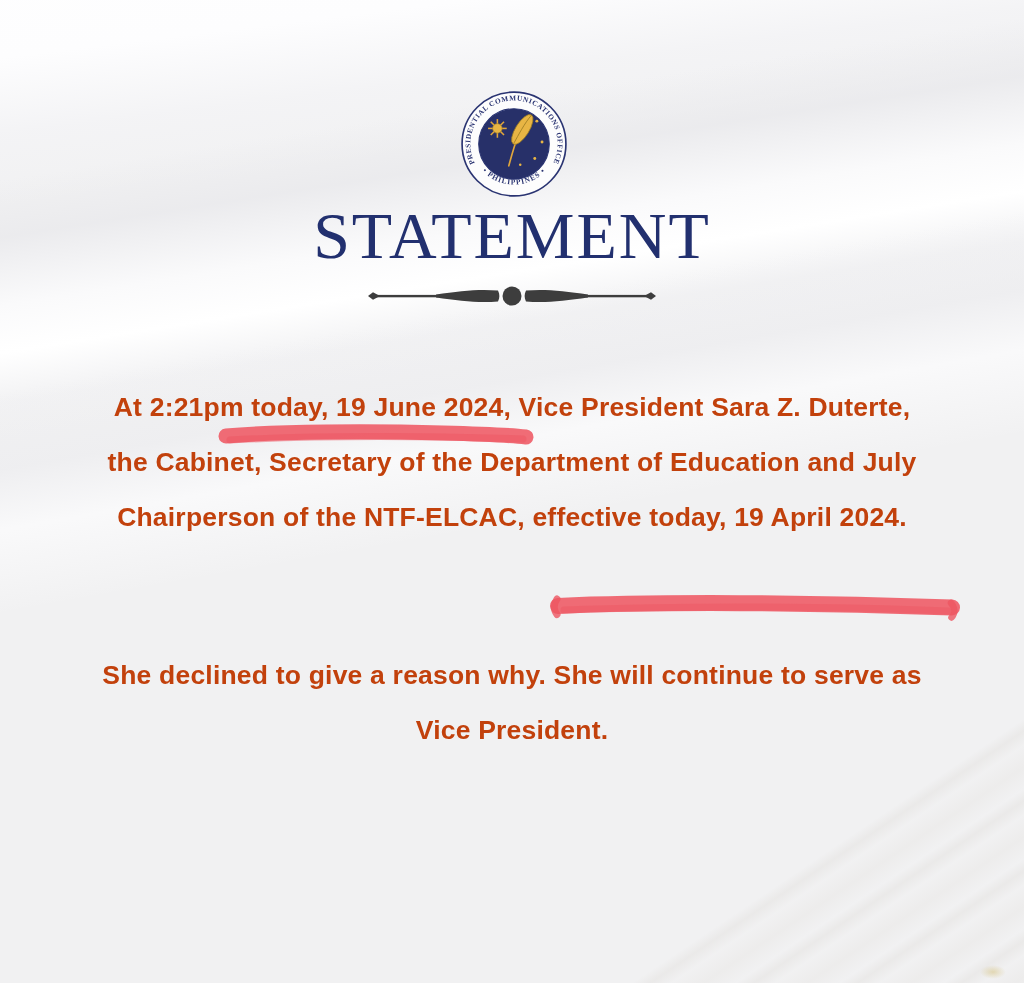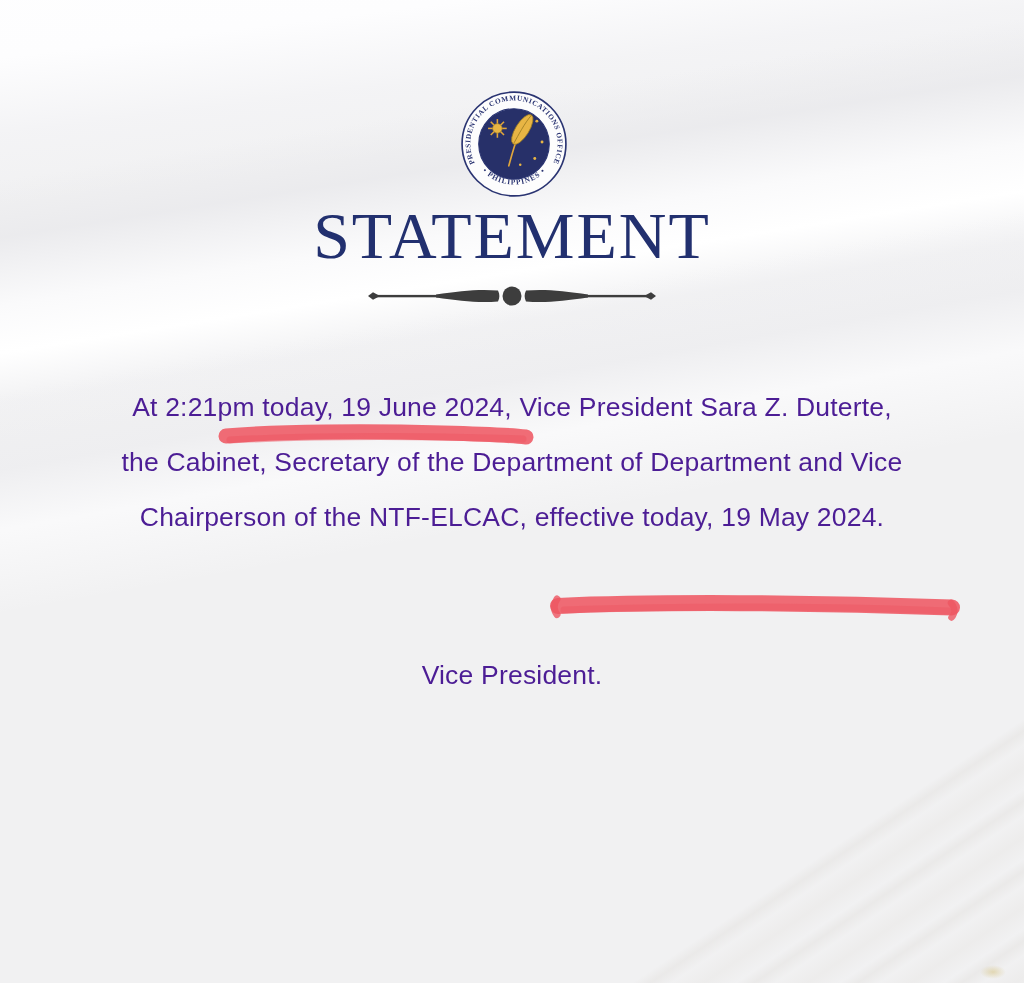--- a/index.html
+++ b/index.html
@@ -53,21 +53,21 @@
     font-family:"Liberation Serif", serif; font-weight:normal;
     font-size:66px; letter-spacing:2px; color:#22306f;
   }
 
   .divider { position:absolute; top:283px; left:50%; transform:translateX(-50%); }
 
   
   .para { position:absolute; left:0; width:100%; text-align:center; }
   .para .line {
     height:55px; line-height:55px; white-space:nowrap;
-    font-size:26.5px; font-weight:normal; color:#4c1d95; letter-spacing:0.2px;
+    font-size:26.5px; font-weight:bold; color:#c2410c; letter-spacing:0.2px;
   }
   .para-1 { top:380px; }
   .para-2 { top:648px; }
   .para-3 { top:810px; }
 
   
   .marker { position:absolute; pointer-events:none; }
   .marker-1 { left:218px; top:423px; }
   .marker-2 { left:544px; top:589px; }
 </style>
@@ -134,25 +134,26 @@
       <g transform="translate(300,0) scale(-1,1)">
         <path d="M164,7.5 C182,5.8 202,7.8 226,11.4 L226,14.6 C202,18.2 182,20.2 164,18.5 C162.2,15 162.2,11 164,7.5 Z"></path>
         <rect x="224" y="11.9" width="62" height="2.4"></rect>
         <path d="M282,13 l7,-3.8 l5,3.8 l-5,3.8 Z"></path>
       </g>
     </g>
   </svg>
 
   <div class="para para-1">
     <div class="line">At 2:21pm today, 19 June 2024, Vice President Sara Z. Duterte,</div>
-    <div class="line">the Cabinet, Secretary of the Department of Department and Vice</div>
-    <div class="line">Chairperson of the NTF-ELCAC, effective today, 19 May 2024.</div>
+    <div class="line">the Cabinet, Secretary of the Department of Education and July</div>
+    <div class="line">Chairperson of the NTF-ELCAC, effective today, 19 April 2024.</div>
   </div>
 
   <div class="para para-2">
+    <div class="line">She declined to give a reason why. She will continue to serve as</div>
     <div class="line">Vice President.</div>
   </div>
 
 
   <svg class="marker marker-1" width="316" height="30" viewBox="0 0 316 30" aria-hidden="true">
     <path d="M8,13 C60,8.5 150,8 225,10 C265,11 295,12.5 308,14" fill="none" stroke="#ef5f6a" stroke-width="15" stroke-linecap="round" opacity="0.92"></path>
     <path d="M12,17 C90,13 200,12.5 305,16" fill="none" stroke="#ee5662" stroke-width="7" stroke-linecap="round" opacity="0.5"></path>
   </svg>
 
   <svg class="marker marker-2" width="424" height="38" viewBox="0 0 424 38" aria-hidden="true">

